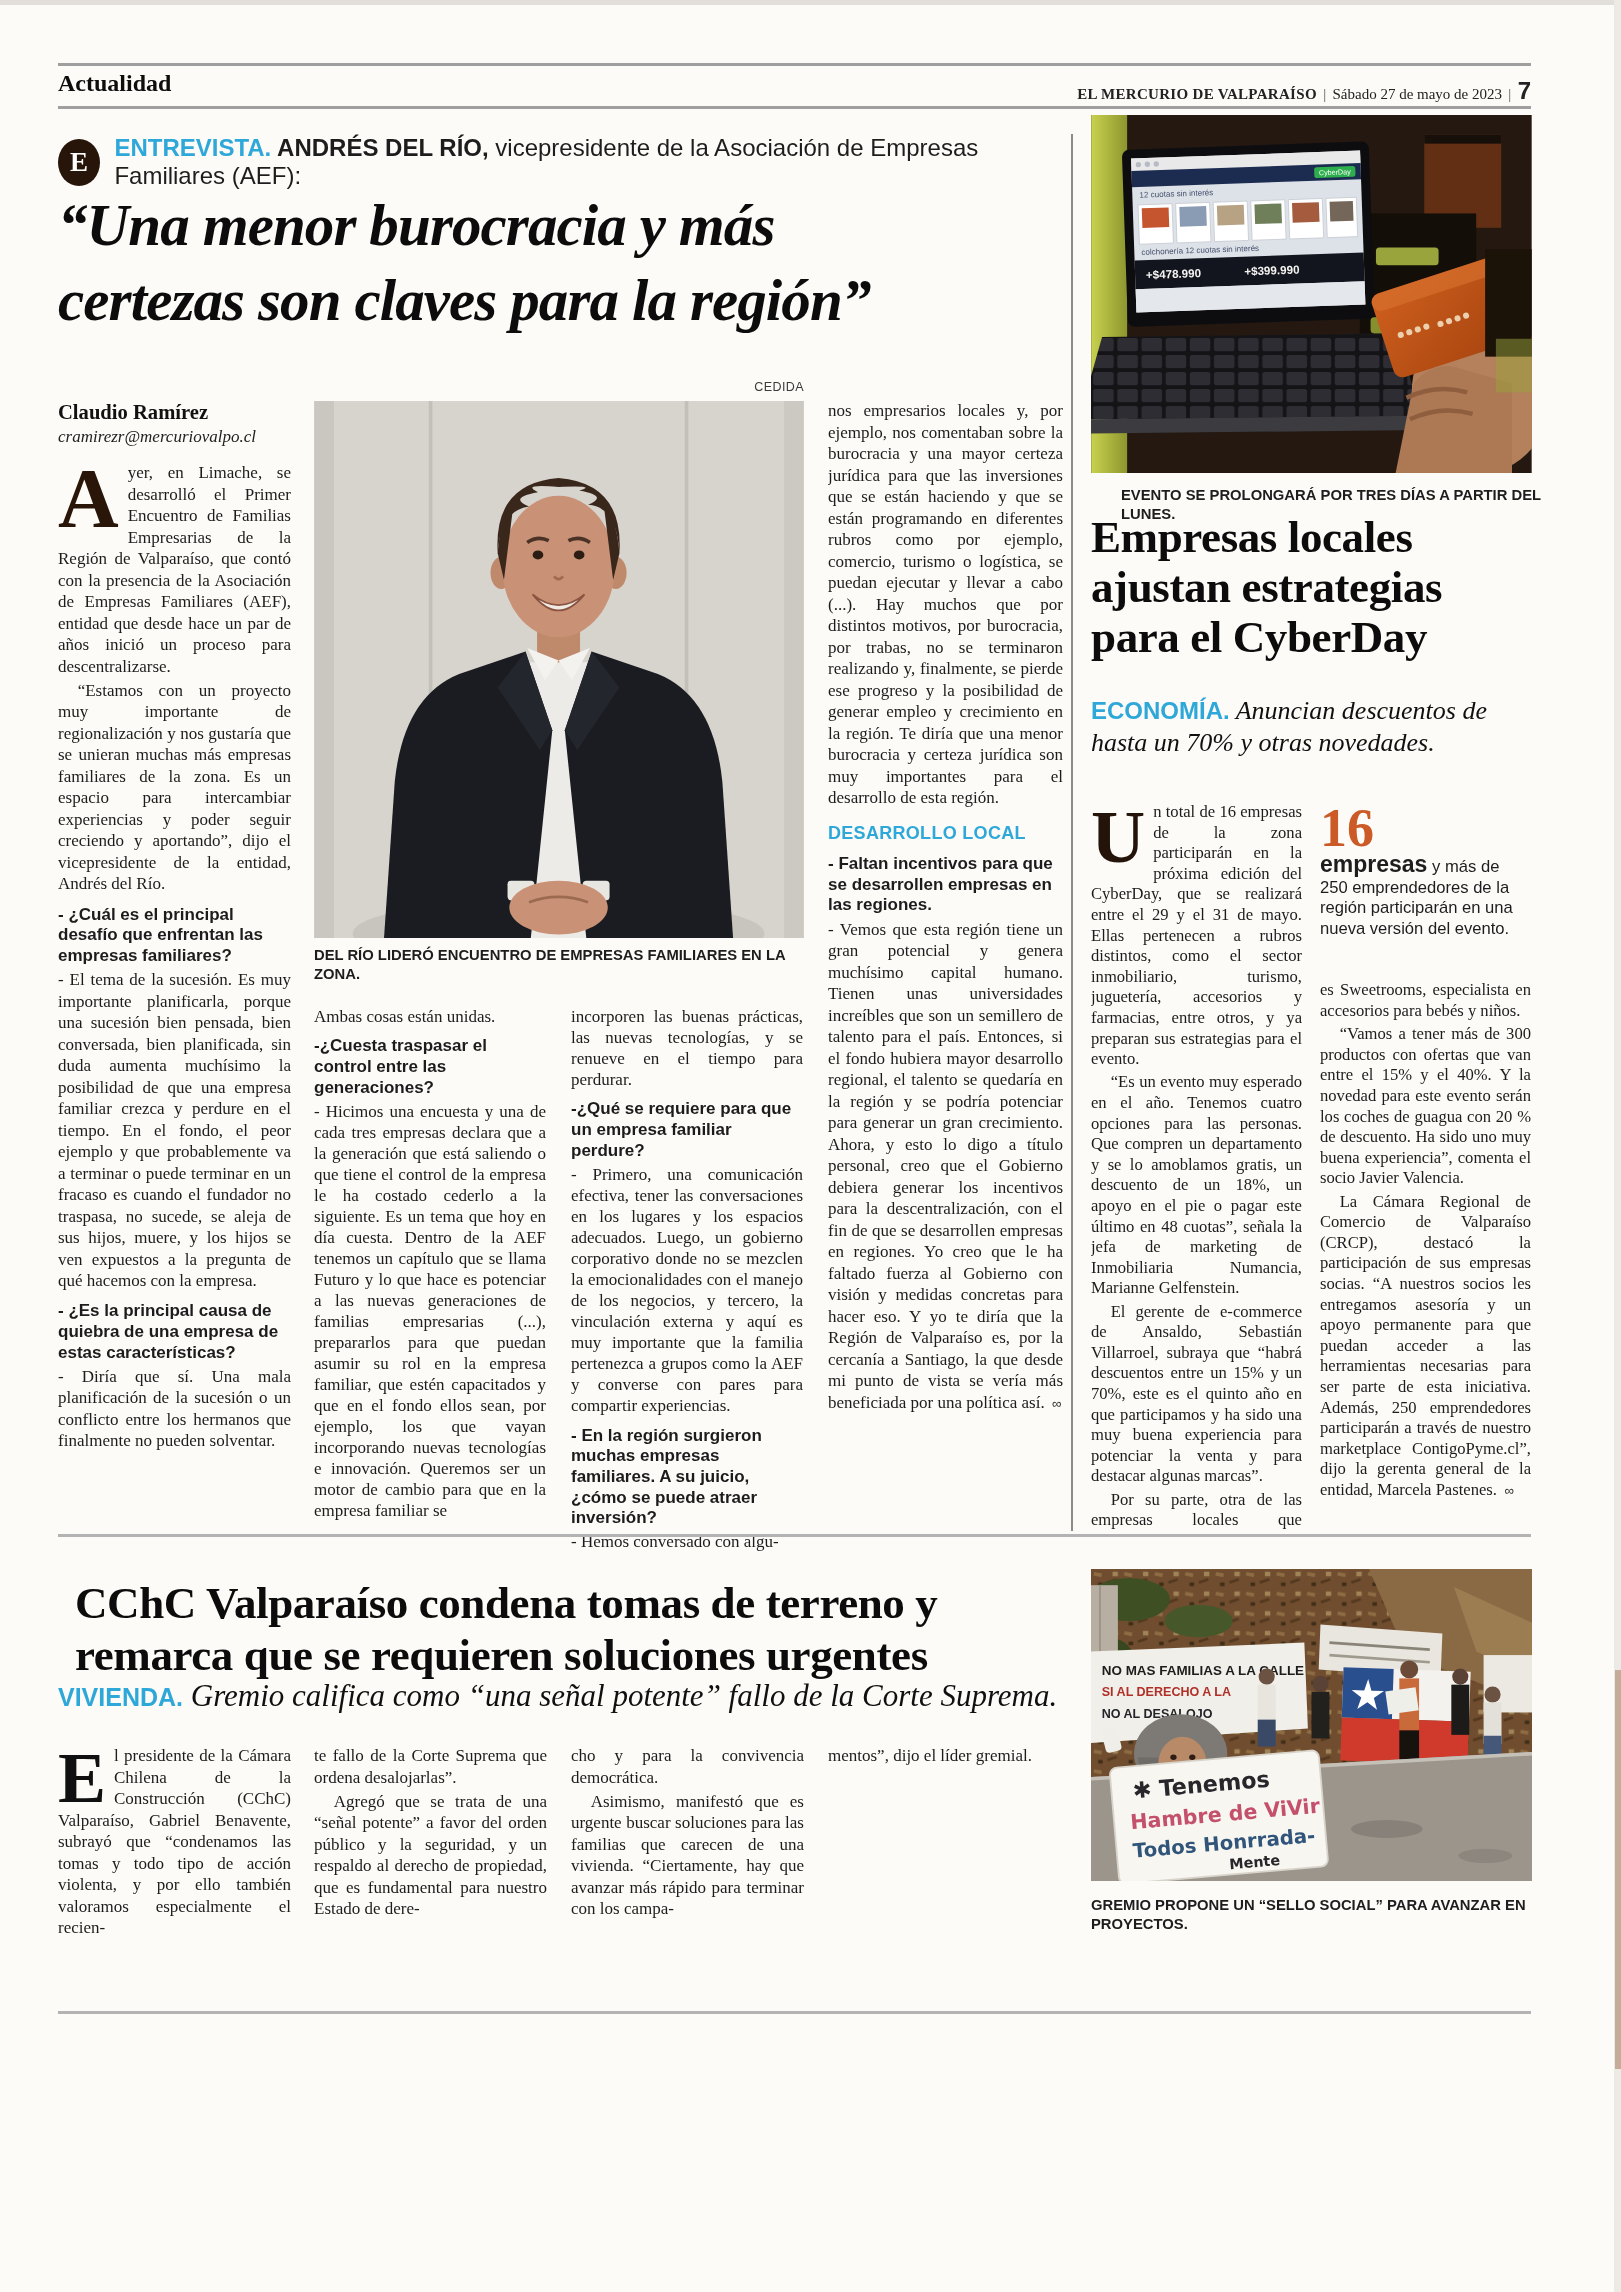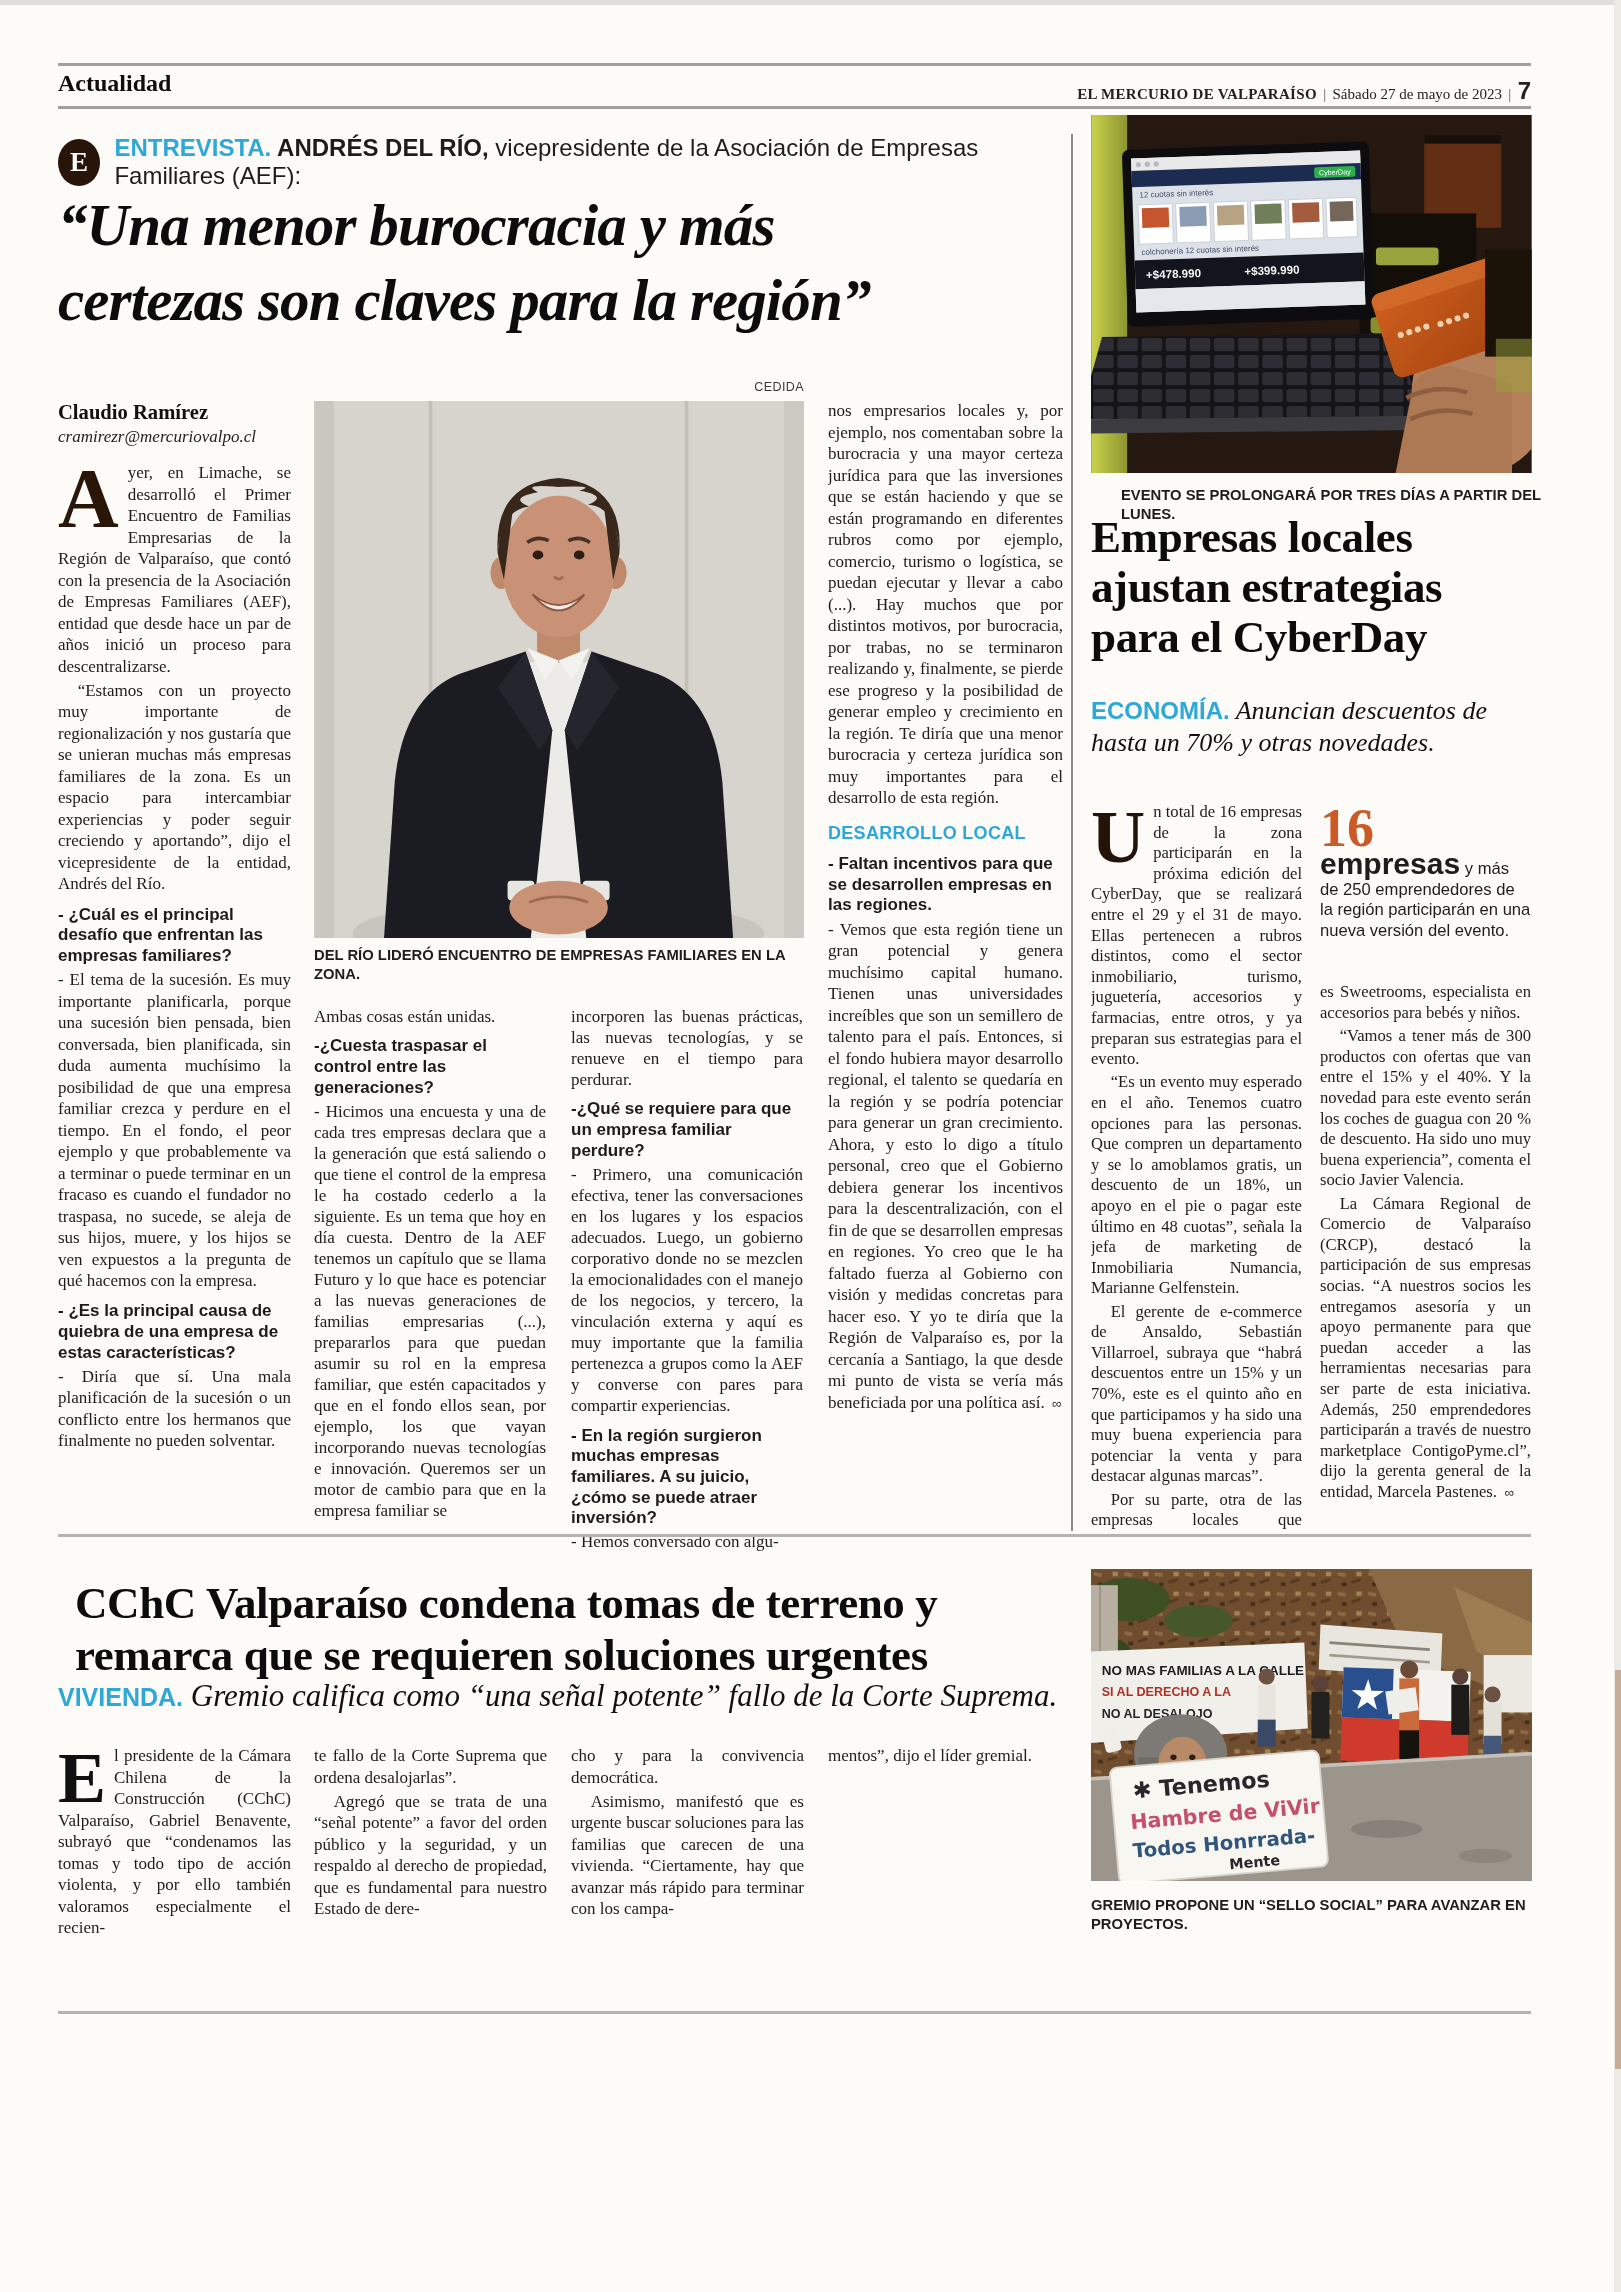--- a/index.html
+++ b/index.html
@@ -62,21 +62,21 @@
   .dc-u{font-size:75px;line-height:59px;padding:4.5px 8px 0 0;color:#241309;}
   .dc-e{font-size:72px;line-height:56px;padding:4.5px 8px 0 0;color:#101010;}
 
   
   .deck{font-size:26px;line-height:32px;}
   .deck .k{font-family:"Liberation Sans",sans-serif;font-weight:700;color:#2ea7d9;font-size:24px;}
   .deck .t{font-style:italic;color:#101010;}
   .stat-num{font-family:"Liberation Serif",serif;font-weight:700;font-size:54px;line-height:52px;color:#cc5a26;}
   .stat-text{font-family:"Liberation Sans",sans-serif;font-size:20.6px;line-height:25px;color:#1d1d1d;
     text-align:left;margin-top:9px;}
-  .stat-text .lbl{font-weight:700;font-size:30px;}
+  .stat-text .lbl{font-weight:700;font-size:23px;}
 
   svg{display:block;}
   .middle-cols{display:flex;gap:25px;margin-top:21.5px;}
   .mcol{width:232px;height:545px;overflow:hidden;}
   .mcol p{margin:0 0 2.7px;text-align:justify;font-size:17px;line-height:21px;}
   .mcol p.q{font-family:"Liberation Sans",sans-serif;font-weight:700;font-size:17px;line-height:20.6px;
     text-align:left;margin:9.9px 0 2.7px;}
 
   .edge-top{position:absolute;left:0;top:0;width:1622px;height:5.4px;background:#e2dfda;}
   .edge-right{position:absolute;left:1614px;top:0;width:8px;height:2293px;background:#eceae5;}

